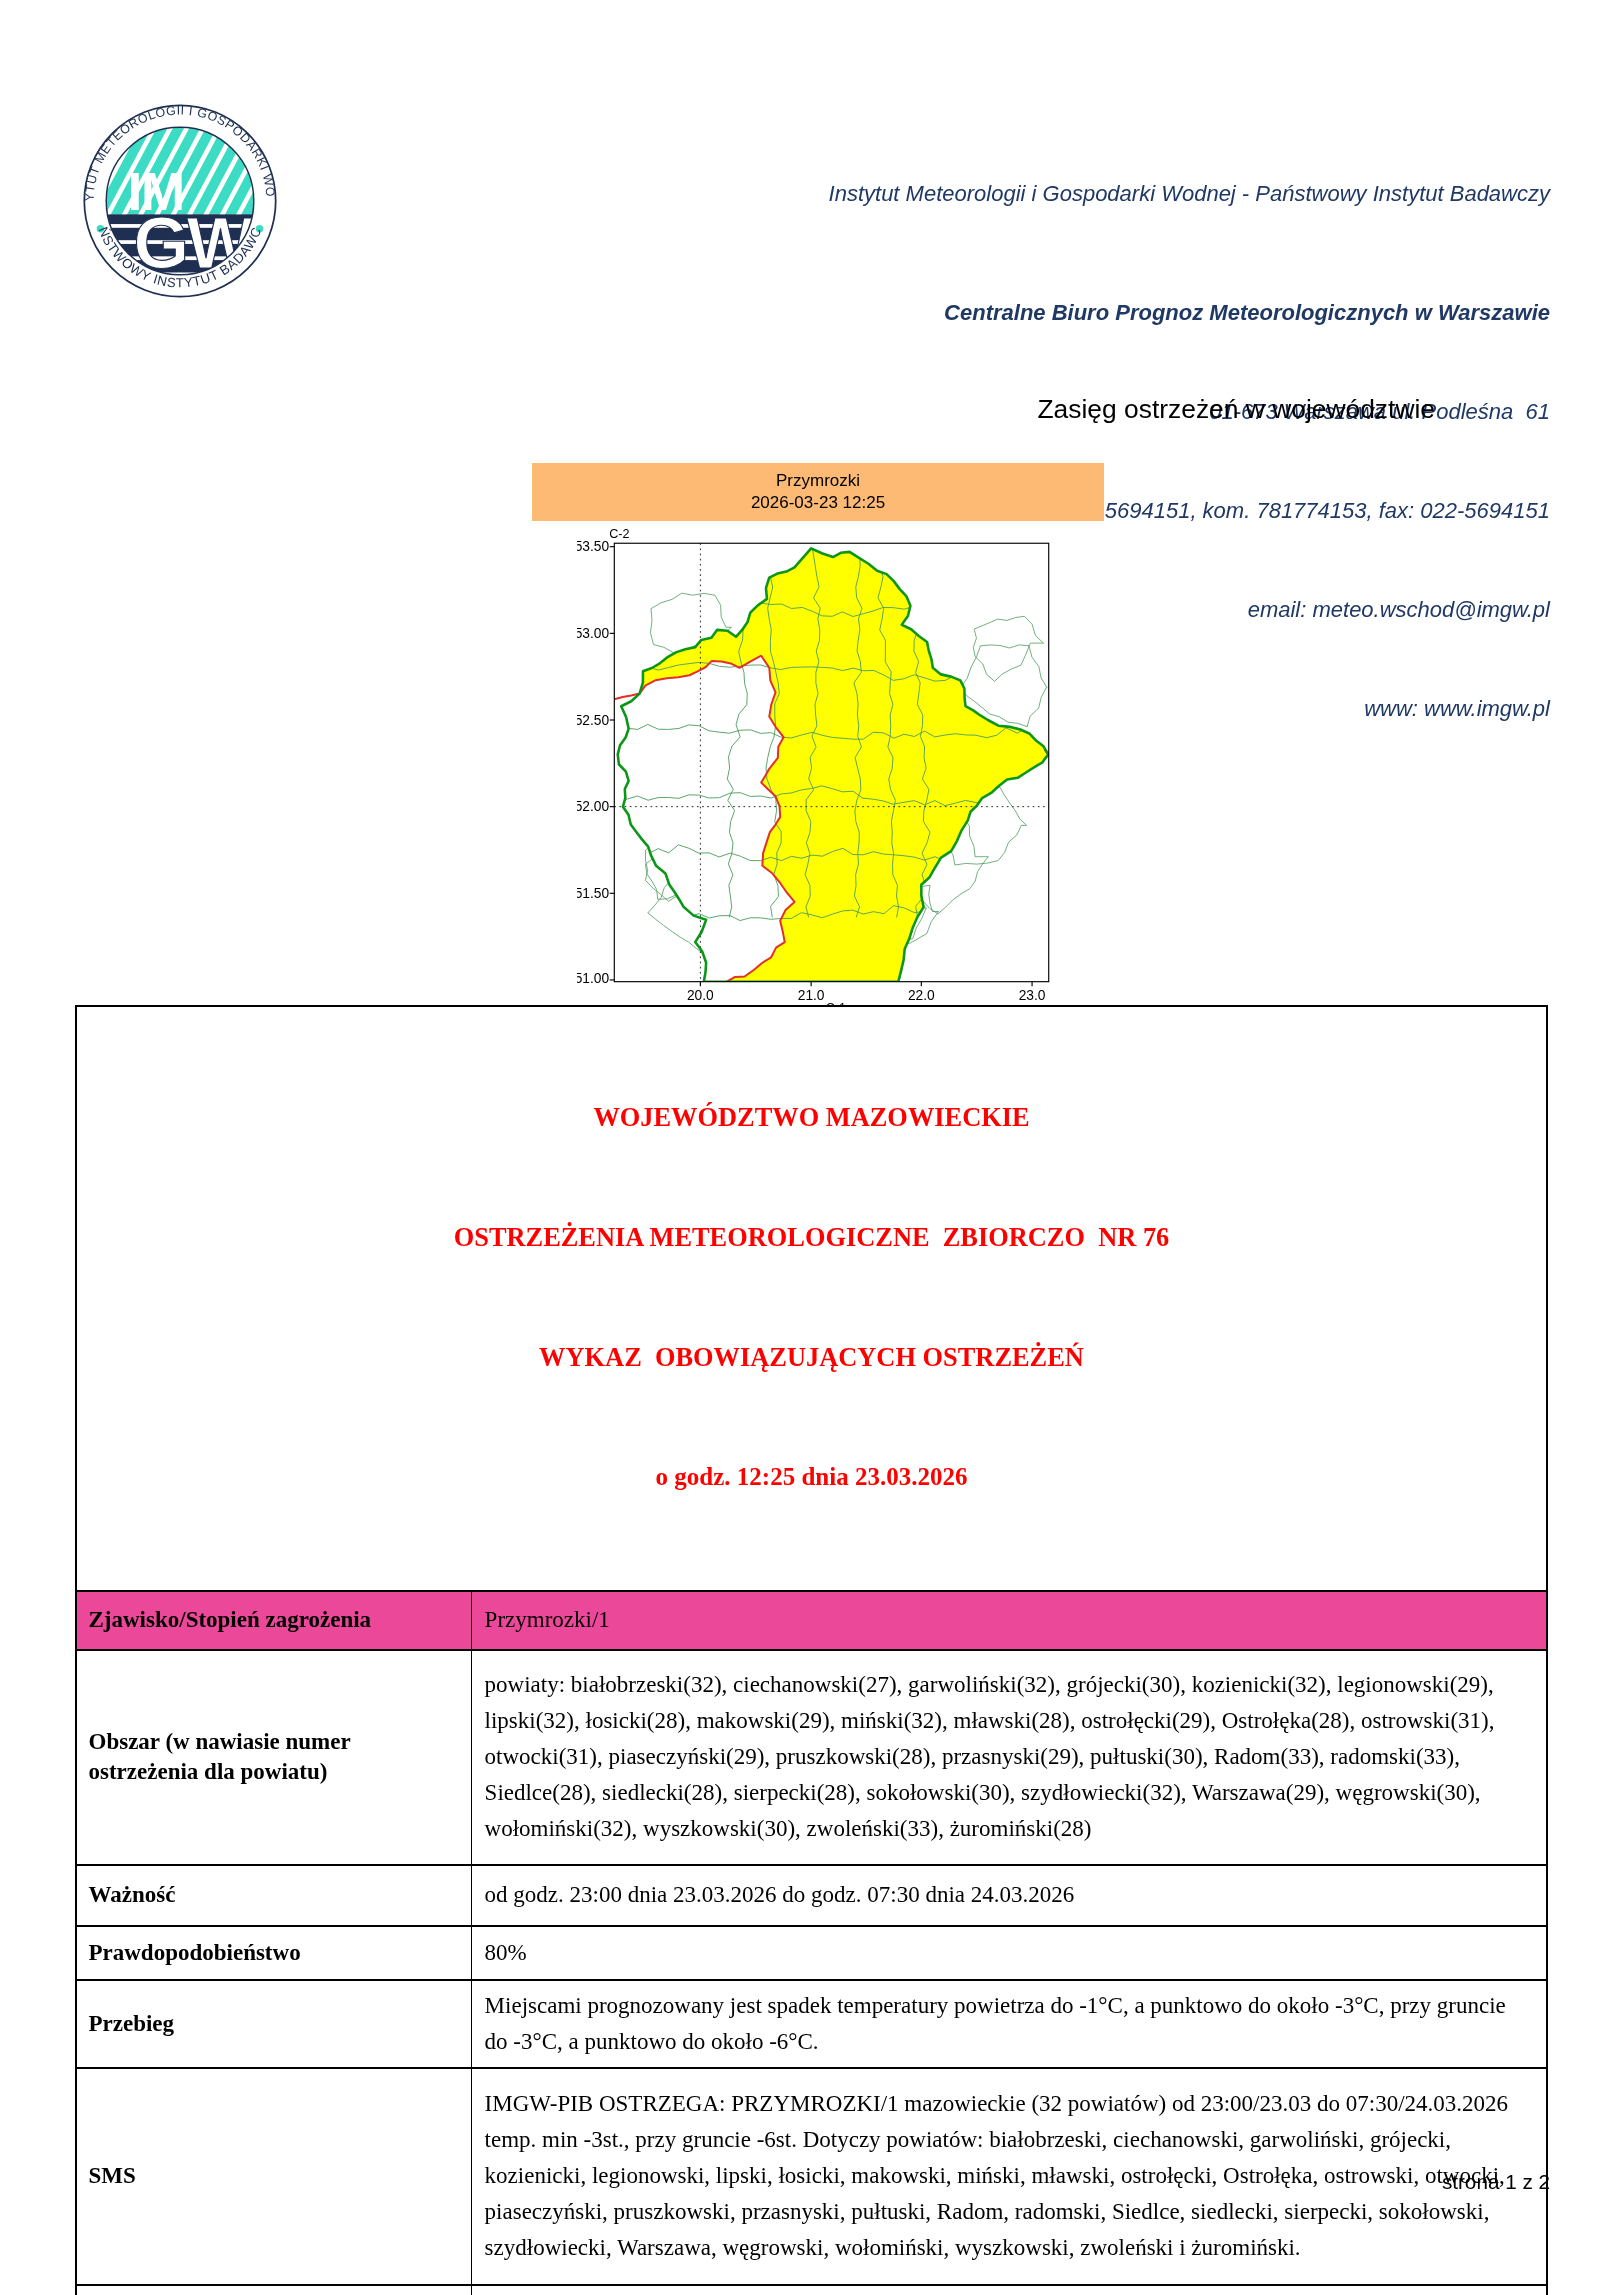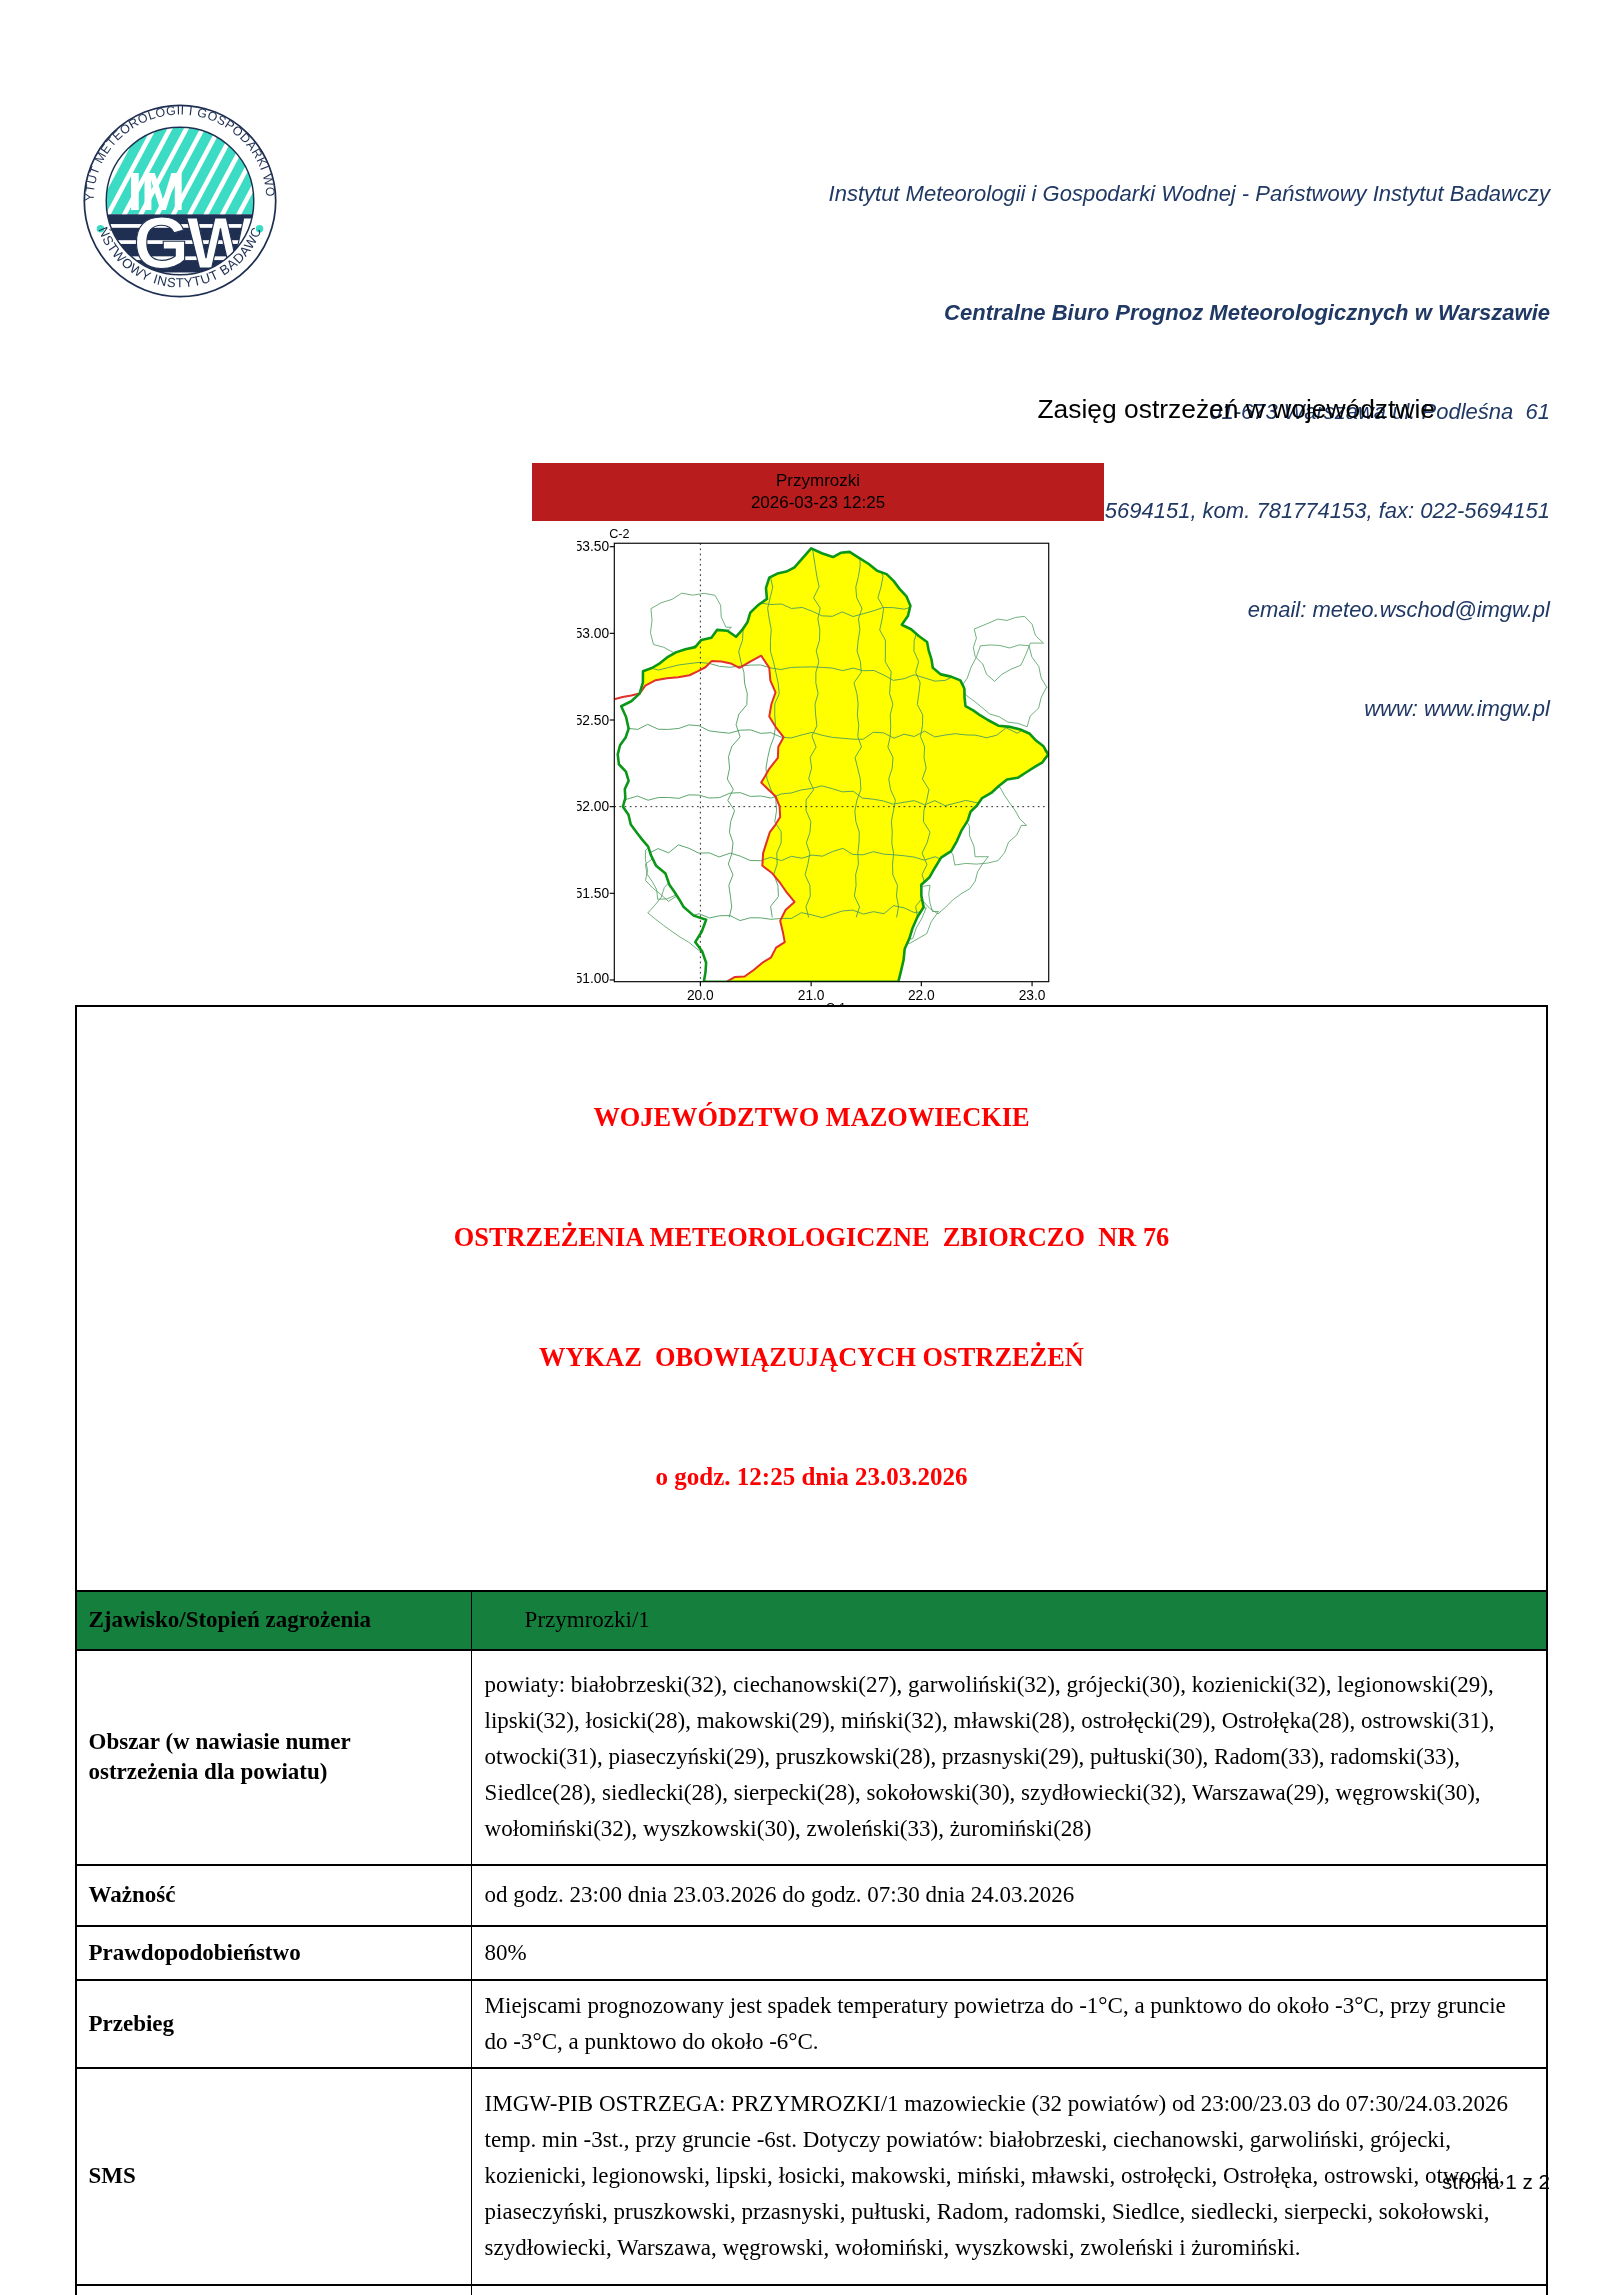--- a/index.html
+++ b/index.html
@@ -9,39 +9,39 @@
   
   .hdr{position:absolute;top:111px;right:72px;text-align:right;
        font-size:22px;line-height:33px;color:#1F3864;white-space:pre-wrap;font-style:italic;}
   .hdr .b{font-weight:bold;margin-top:20px;}
 
   .logo{position:absolute;left:82px;top:103px;width:196px;height:196px;}
 
   
   .heading{position:absolute;top:394px;left:230px;width:1205px;text-align:right;
            font-size:26.4px;color:#000;}
-  .panel{position:absolute;left:532px;top:463px;width:572px;height:58px;background:#b91c1c;
+  .panel{position:absolute;left:532px;top:463px;width:572px;height:58px;background:#fdba74;
          text-align:center;font-size:17px;line-height:22px;padding-top:6.9px;box-sizing:border-box;}
   .mapwrap{position:absolute;left:577px;top:527px;width:505px;height:487px;}
   svg text{font-family:"Liberation Sans",sans-serif;}
   .ticklab{font-size:24px;fill:#000;}
   .cornerlab{font-size:22px;fill:#000;}
 
   
   .tbl{position:absolute;left:75px;top:1005px;width:1473px;border:2.3px solid #000;
        font-family:"Liberation Serif",serif;font-size:23px;box-sizing:border-box;background:#fff;}
   .title{padding:10.3px 5.7px 12.6px;text-align:center;color:#FF0000;font-weight:bold;
          line-height:40px;font-size:26.4px;white-space:pre-wrap;}
   .title .t4{font-size:25px;}
   .row{display:flex;border-top:2.3px solid #000;}
   .lab{width:395px;min-width:395px;box-sizing:border-box;border-right:1.7px solid #000;
        font-weight:bold;display:flex;align-items:center;padding:6.9px 11.5px;line-height:30px;}
   .val{flex:1;display:flex;align-items:center;padding:6.9px 23px 6.9px 12.6px;line-height:36px;
        white-space:pre-wrap;box-sizing:border-box;}
-  .row.hl{background:#15803d;gap:40px;}
+  .row.hl{background:#ec4899;}
   .r0{min-height:57px}.r1{min-height:213px}.r2{min-height:59px}.r3{min-height:52px}
   .r4{min-height:81px}.r5{min-height:215px}.r6{min-height:87px}
 
   .footer{position:absolute;top:2170px;right:72px;font-size:20.7px;color:#000;}
 </style>
 </head>
 <body>
 
 <div class="page">
 

